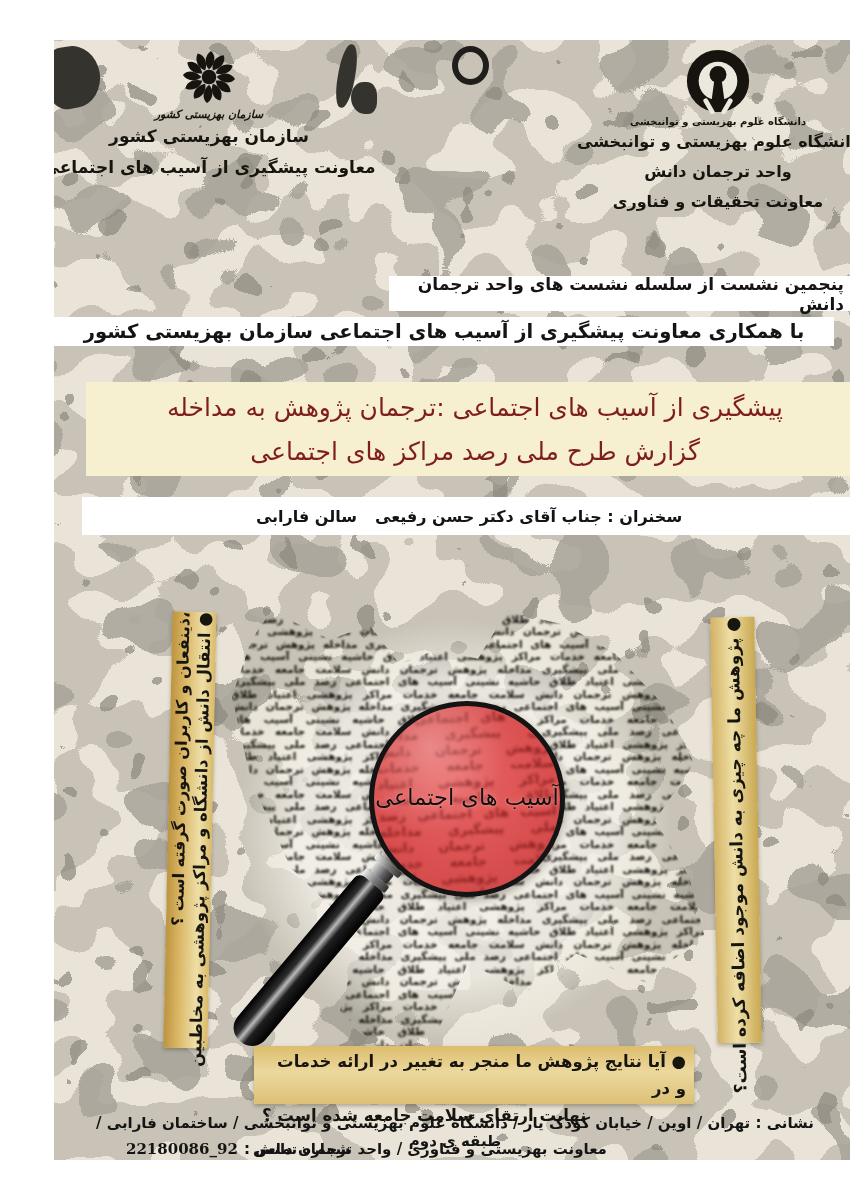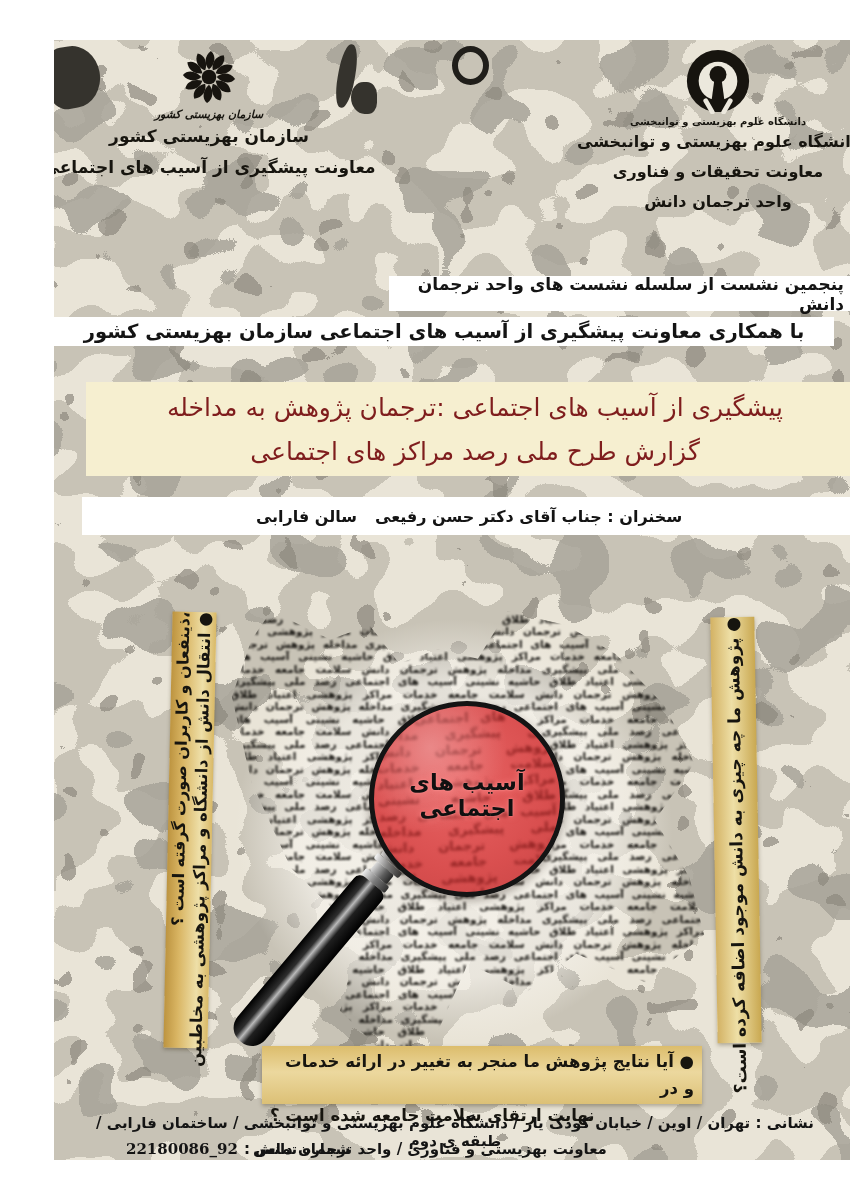--- a/index.html
+++ b/index.html
@@ -42,37 +42,37 @@
   .gold{position:absolute;z-index:3;box-shadow:0 2px 4px rgba(60,50,20,.35);}
   .gold-left{left:114px;top:572px;width:44px;height:436px;transform:rotate(1.2deg);
              background:linear-gradient(90deg,#bd9440,#d9b563 30%,#eedfa8 72%,#d9b967);}
   .gold-right{left:660px;top:577px;width:44px;height:426px;transform:rotate(-1deg);
               background:linear-gradient(90deg,#d3b264,#eedfa6 45%,#c9a851);}
   .vtext{position:absolute;font-weight:bold;color:#17150f;white-space:nowrap;transform:rotate(-90deg);
          font-size:16.5px;text-align:right;direction:rtl;}
   .gold-left .v1{width:436px;height:20px;left:-185px;top:208px;}
   .gold-left .v2{width:436px;height:20px;left:-206px;top:208px;font-size:16px;}
   .gold-right .v1{width:426px;height:20px;left:-191px;top:203px;font-size:17px;}
-  .gold-bottom{left:208px;top:1006px;width:440px;height:58px;
+  .gold-bottom{left:200px;top:1006px;width:440px;height:58px;
                background:linear-gradient(180deg,#dcbd6c,#ecd89e 45%,#dcc076);
                color:#17150f;font-weight:bold;font-size:16.5px;line-height:27px;box-sizing:border-box;padding:2px 8px 0 8px;}
   .gold-bottom .b1{text-align:right;}
   .gold-bottom .b2{text-align:left;}
   
   .lens{position:absolute;left:315px;top:661px;width:186px;height:186px;z-index:6;
         border:5px solid #141414;border-radius:50%;overflow:hidden;
         background:radial-gradient(circle at 45% 40%,#e96464,#d94f4f 60%,#c64444);
         box-shadow:0 4px 10px rgba(40,30,20,.35);}
   .lens-fill{position:absolute;inset:-6px;color:rgba(125,22,22,.78);font-weight:bold;font-size:13px;
              line-height:16px;text-align:justify;word-spacing:5px;letter-spacing:1px;filter:blur(1.6px);
              transform:rotate(-2deg);padding:10px;}
   .lens-shine{position:absolute;inset:0;border-radius:50%;
               background:radial-gradient(ellipse at 30% 22%,rgba(255,255,255,.28),rgba(255,255,255,0) 42%);}
   .lens-label{position:absolute;left:0;right:0;top:50%;transform:translateY(-58%);
-              text-align:center;font-weight:bold;font-size:22.5px;color:#101010;
+              text-align:center;font-weight:normal;font-size:22.5px;color:#101010;
               text-shadow:0 0 7px rgba(255,130,130,.95),0 0 2px rgba(255,170,170,.9);}
   .handle{position:absolute;left:320px;top:816px;width:44px;height:270px;z-index:5;
           transform:rotate(40deg);transform-origin:50% 0;display:flex;flex-direction:column;align-items:center;}
   .ring1{width:26px;height:9px;background:linear-gradient(90deg,#f2f2f2,#6d6d6d 55%,#2c2c2c);border-radius:2px;}
   .ring2{width:32px;height:7px;background:linear-gradient(90deg,#fafafa,#8a8a8a 50%,#3a3a3a);border-radius:2px;}
   .ring3{width:22px;height:12px;background:linear-gradient(90deg,#dddddd,#5f5f5f 60%,#262626);border-radius:2px;}
   .ring4{width:30px;height:8px;background:linear-gradient(90deg,#efefef,#7a7a7a 50%,#303030);border-radius:2px;}
   .grip{width:36px;height:206px;border-radius:8px 8px 17px 17px;
         background:linear-gradient(90deg,#000000,#2e2e2e 30%,#b9b9b9 44%,#1f1f1f 62%,#000000);}
   
@@ -160,22 +160,22 @@
     <svg width="66" height="66" viewBox="-35 -35 70 70">
       <circle r="33" fill="#17140f"></circle>
       <circle r="20.5" fill="#ece8dd"></circle>
       <circle cx="0" cy="-7" r="9" fill="#17140f"></circle>
       <path d="M-4,0 L4,0 L8.5,33 L-8.5,33 Z" fill="#17140f"></path>
       <path d="M-13,21 L-6,33" stroke="#ece8dd" stroke-width="5" stroke-linecap="round" fill="none"></path>
       <path d="M13,21 L6,33" stroke="#ece8dd" stroke-width="5" stroke-linecap="round" fill="none"></path>
     </svg>
     <div class="caption">دانشگاه علوم بهزیستی و توانبخشی</div>
     <div class="l">دانشگاه علوم بهزیستی و توانبخشی</div>
+    <div class="l">واحد ترجمان دانش</div>
     <div class="l">معاونت تحقیقات و فناوری</div>
-    <div class="l">واحد ترجمان دانش</div>
   </div>
 
   <div class="strip strip-session" dir="rtl">پنجمین نشست از سلسله نشست های واحد ترجمان دانش</div>
   <div class="strip strip-collab" dir="rtl">با همکاری معاونت پیشگیری از آسیب های اجتماعی سازمان بهزیستی کشور</div>
 
   <div class="title-box" dir="rtl">
     <div>پیشگیری از آسیب های اجتماعی :ترجمان پژوهش به مداخله</div>
     <div>گزارش طرح ملی رصد مراکز های اجتماعی</div>
   </div>
 

